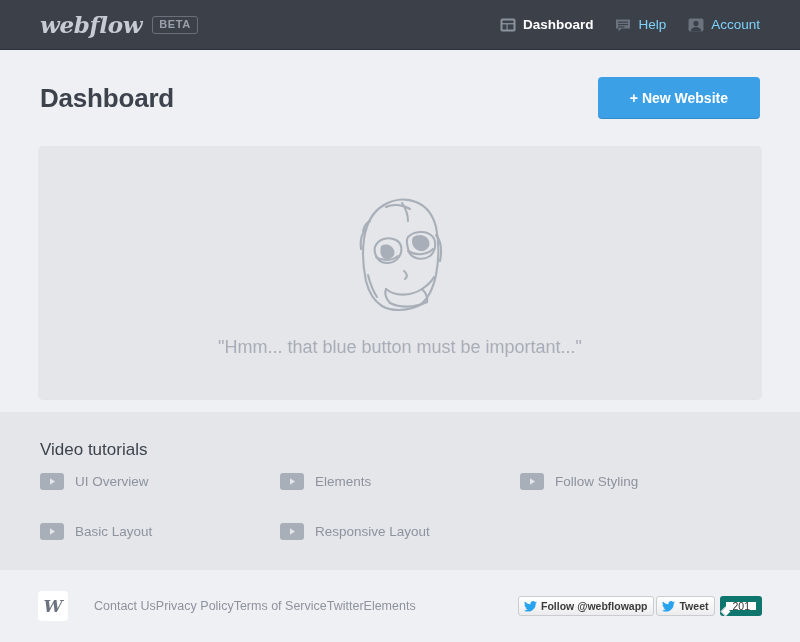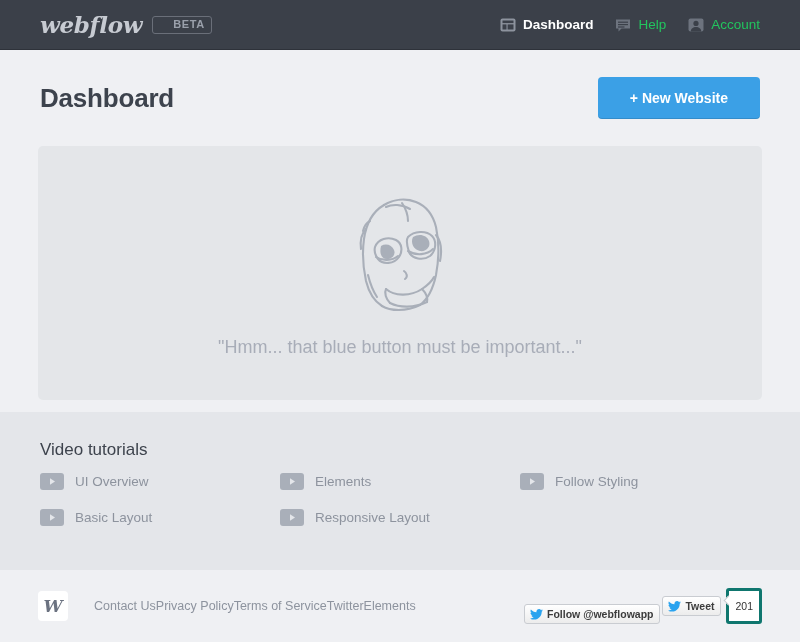--- a/index.html
+++ b/index.html
@@ -35,28 +35,28 @@
     letter-spacing: -0.3px;
   }
   .beta-badge {
     margin-left: 10px;
     border: 1px solid #6a6f79;
     border-radius: 3px;
     color: #9aa0ab;
     font-size: 11px;
     font-weight: bold;
     letter-spacing: 0.6px;
-    padding: 2px 6px 3px 20px;
+    padding: 2px 6px 3px 6px;
     line-height: 1;
   }
   #nav { margin-left: auto; margin-right: 40px; display: flex; align-items: center; gap: 22px; }
   .nav-item {
     display: flex; align-items: center; gap: 7px;
     font-size: 13.5px;
-    color: #22c55e;
+    color: #7dd3fc;
     cursor: pointer;
     white-space: nowrap;
   }
   .nav-item.active { color: #ffffff; font-weight: bold; }
   .nav-ico { display: block; width: 16px; height: 16px; flex: 0 0 16px; }
 
   
   #title-row {
     display: flex; align-items: center; justify-content: space-between;
     padding: 0 40px;
@@ -110,21 +110,21 @@
   }
   #tutorials-title {
     font-size: 17px;
     color: #3d434d;
     font-weight: normal;
     margin-bottom: 10px;
   }
   #tutorial-grid {
     display: grid;
     grid-template-columns: 240px 240px 240px;
-    row-gap: 14px;
+    row-gap: 28px;
   }
   .tut-link {
     display: flex; align-items: center; gap: 11px;
     font-size: 13.5px;
     color: #8d939e;
     cursor: pointer;
     height: 22px;
   }
   .play-ico { display: block; width: 24px; height: 17px; flex: 0 0 24px; }
 
@@ -162,25 +162,25 @@
     font-weight: bold;
     color: #3c3c3c;
     cursor: pointer;
     white-space: nowrap;
   }
   .bird { display: block; width: 13px; height: 11px; flex: 0 0 13px; }
   .tweet-group { display: flex; align-items: center; }
   .tweet-count {
     position: relative;
     margin-left: 5px;
-    height: 36px;
+    height: 20px;
     padding: 0 6px;
     display: flex; align-items: center;
     background: #ffffff;
-    border: 3px solid #0f766e;
+    border: 6px solid #0f766e;
     border-radius: 3px;
     font-size: 10.5px;
     color: #333;
     cursor: pointer;
   }
   .tweet-count::before {
     content: "";
     position: absolute; left: -4px; top: 6px;
     width: 6px; height: 6px;
     background: #fff;

